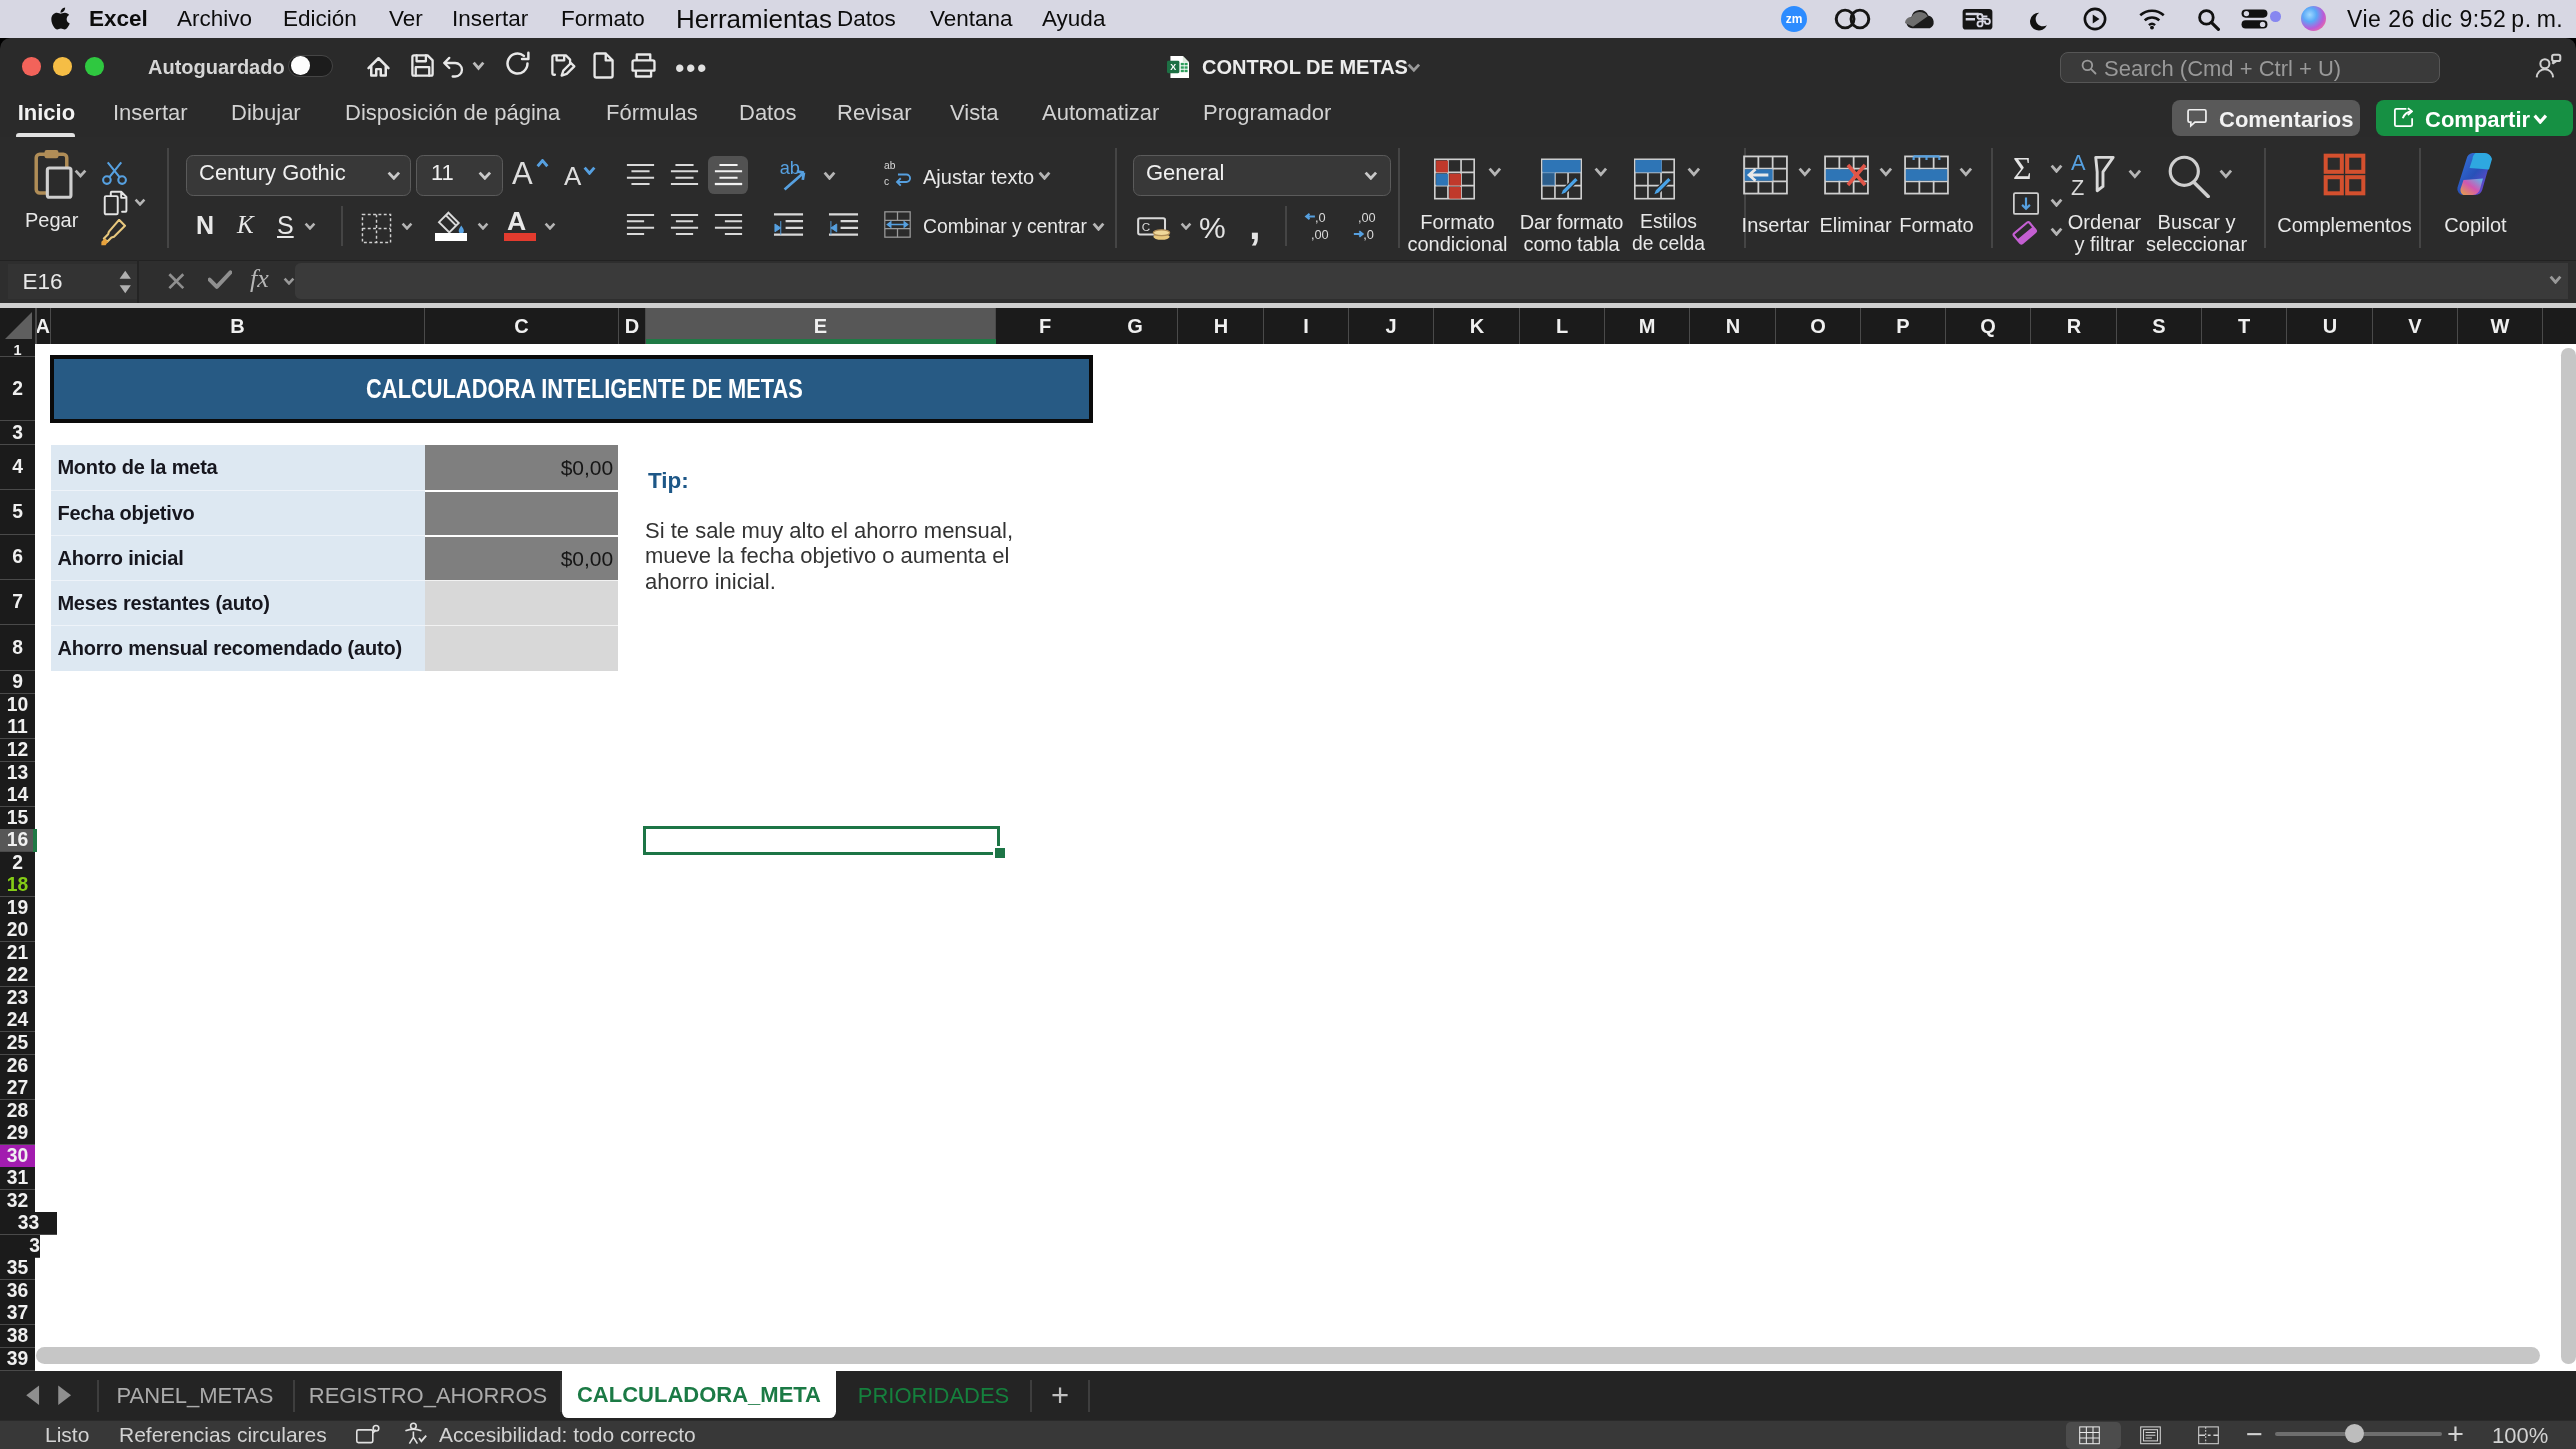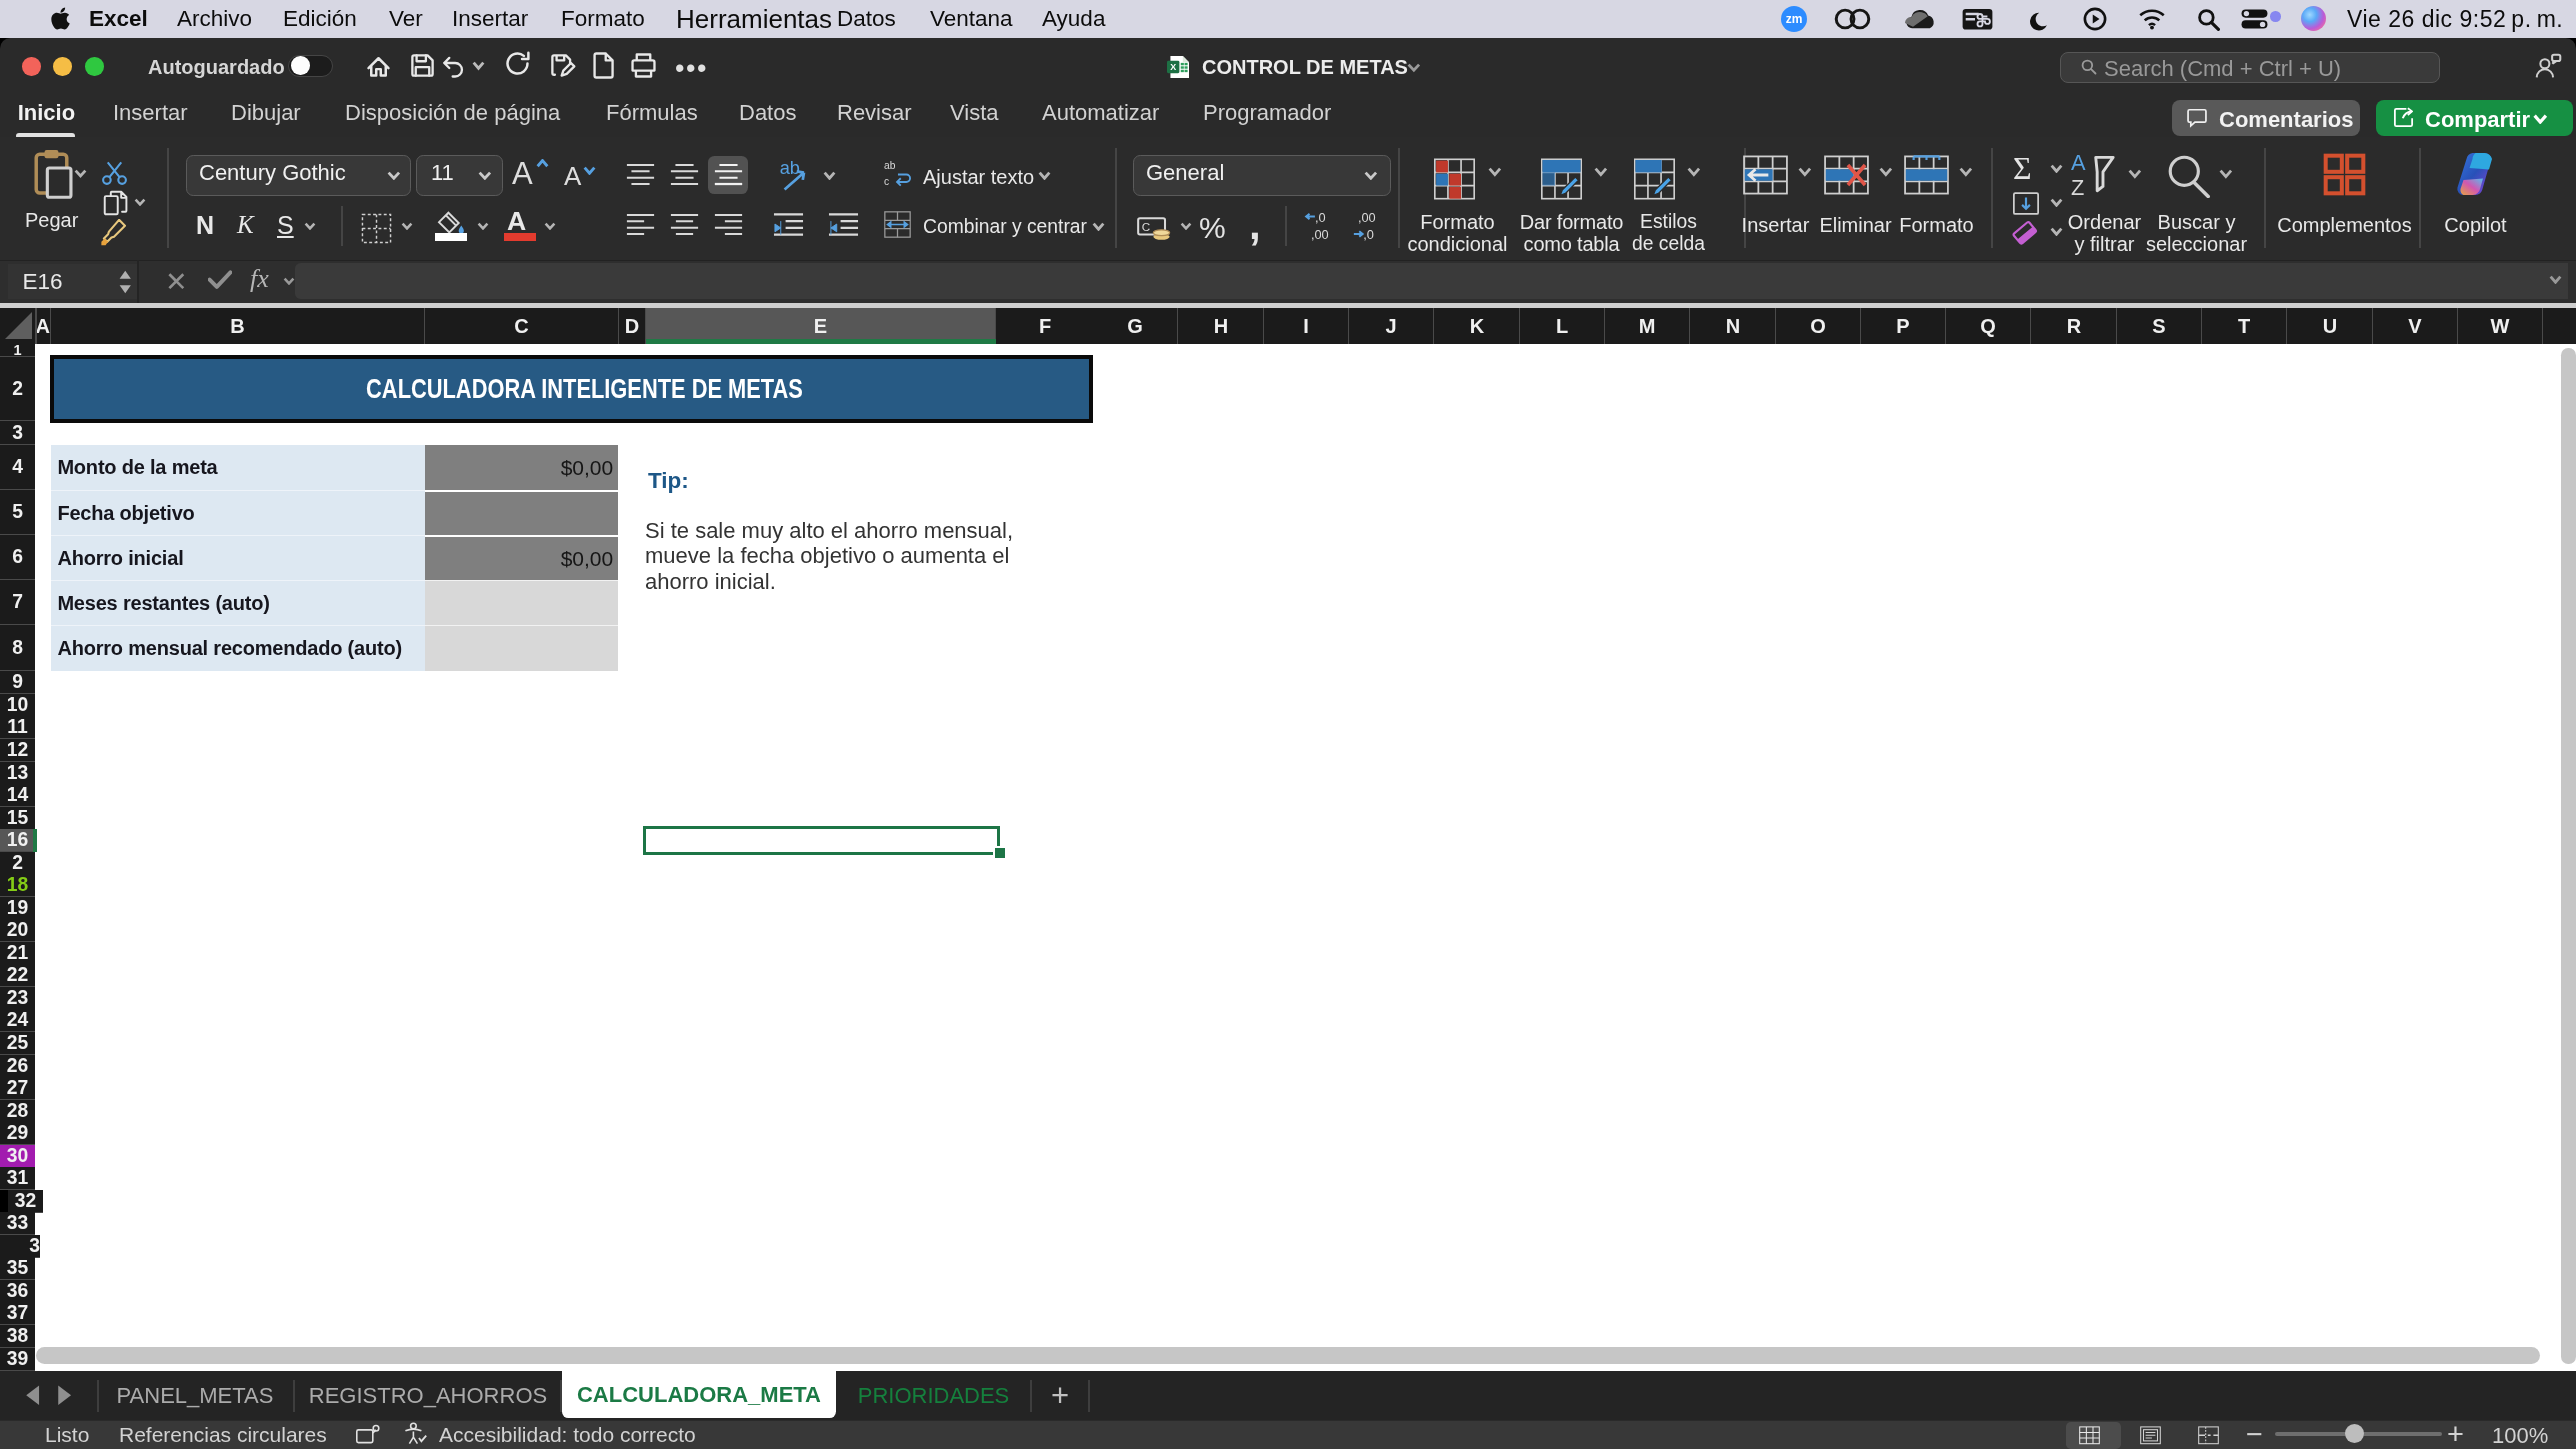--- a/index.html
+++ b/index.html
@@ -560,22 +560,22 @@
 <div class="abs flexc" style="left:0;top:964px;width:35px;height:22.5px;background:#1b1b1b;border-bottom:1.6px solid #4a4a4a;box-sizing:border-box;color:#f0f0f0;font-size:19.3px;font-weight:bold;overflow:hidden;">22</div>
 <div class="abs flexc" style="left:0;top:987px;width:35px;height:22.5px;background:#1b1b1b;border-bottom:1.6px solid #4a4a4a;box-sizing:border-box;color:#f0f0f0;font-size:19.3px;font-weight:bold;overflow:hidden;">23</div>
 <div class="abs flexc" style="left:0;top:1009px;width:35px;height:22.5px;background:#1b1b1b;border-bottom:1.6px solid #4a4a4a;box-sizing:border-box;color:#f0f0f0;font-size:19.3px;font-weight:bold;overflow:hidden;">24</div>
 <div class="abs flexc" style="left:0;top:1032px;width:35px;height:22.5px;background:#1b1b1b;border-bottom:1.6px solid #4a4a4a;box-sizing:border-box;color:#f0f0f0;font-size:19.3px;font-weight:bold;overflow:hidden;">25</div>
 <div class="abs flexc" style="left:0;top:1055px;width:35px;height:22.5px;background:#1b1b1b;border-bottom:1.6px solid #4a4a4a;box-sizing:border-box;color:#f0f0f0;font-size:19.3px;font-weight:bold;overflow:hidden;">26</div>
 <div class="abs flexc" style="left:0;top:1077px;width:35px;height:22.5px;background:#1b1b1b;border-bottom:1.6px solid #4a4a4a;box-sizing:border-box;color:#f0f0f0;font-size:19.3px;font-weight:bold;overflow:hidden;">27</div>
 <div class="abs flexc" style="left:0;top:1100px;width:35px;height:22.5px;background:#1b1b1b;border-bottom:1.6px solid #4a4a4a;box-sizing:border-box;color:#f0f0f0;font-size:19.3px;font-weight:bold;overflow:hidden;">28</div>
 <div class="abs flexc" style="left:0;top:1122px;width:35px;height:22.5px;background:#1b1b1b;border-bottom:1.6px solid #4a4a4a;box-sizing:border-box;color:#f0f0f0;font-size:19.3px;font-weight:bold;overflow:hidden;">29</div>
 <div class="abs flexc" style="left:0;top:1145px;width:35px;height:22.5px;background:#a21caf;border-bottom:1.6px solid #4a4a4a;box-sizing:border-box;color:#f0f0f0;font-size:19.3px;font-weight:bold;overflow:hidden;">30</div>
 <div class="abs flexc" style="left:0;top:1167px;width:35px;height:22.5px;background:#1b1b1b;border-bottom:1.6px solid #4a4a4a;box-sizing:border-box;color:#f0f0f0;font-size:19.3px;font-weight:bold;overflow:hidden;">31</div>
-<div class="abs flexc" style="left:8px;top:1190px;width:35px;height:22.5px;background:#1b1b1b;border-bottom:1.6px solid #4a4a4a;box-sizing:border-box;color:#f0f0f0;font-size:19.3px;font-weight:bold;overflow:hidden;">32</div>
-<div class="abs flexc" style="left:0;top:1212px;width:35px;height:22.5px;background:#1b1b1b;border-bottom:1.6px solid #4a4a4a;box-sizing:border-box;color:#f0f0f0;font-size:19.3px;font-weight:bold;overflow:hidden;">33</div>
+<div class="abs flexc" style="left:0;top:1190px;width:35px;height:22.5px;background:#1b1b1b;border-bottom:1.6px solid #4a4a4a;box-sizing:border-box;color:#f0f0f0;font-size:19.3px;font-weight:bold;overflow:hidden;">32</div>
+<div class="abs flexc" style="left:0;top:1212px;width:57px;height:22.5px;background:#1b1b1b;border-bottom:1.6px solid #4a4a4a;box-sizing:border-box;color:#f0f0f0;font-size:19.3px;font-weight:bold;overflow:hidden;">33</div>
 <div class="abs flexc" style="left:0;top:1235px;width:35px;height:22.5px;background:#1b1b1b;border-bottom:1.6px solid #4a4a4a;box-sizing:border-box;color:#f0f0f0;font-size:19.3px;font-weight:bold;overflow:hidden;padding-left:40px;">34</div>
 <div class="abs flexc" style="left:0;top:1257px;width:35px;height:22.5px;background:#1b1b1b;border-bottom:1.6px solid #4a4a4a;box-sizing:border-box;color:#f0f0f0;font-size:19.3px;font-weight:bold;overflow:hidden;">35</div>
 <div class="abs flexc" style="left:0;top:1280px;width:35px;height:22.5px;background:#1b1b1b;border-bottom:1.6px solid #4a4a4a;box-sizing:border-box;color:#f0f0f0;font-size:19.3px;font-weight:bold;overflow:hidden;">36</div>
 <div class="abs flexc" style="left:0;top:1302px;width:35px;height:22.5px;background:#1b1b1b;border-bottom:1.6px solid #4a4a4a;box-sizing:border-box;color:#f0f0f0;font-size:19.3px;font-weight:bold;overflow:hidden;">37</div>
 <div class="abs flexc" style="left:0;top:1325px;width:35px;height:22.5px;background:#1b1b1b;border-bottom:1.6px solid #4a4a4a;box-sizing:border-box;color:#f0f0f0;font-size:19.3px;font-weight:bold;overflow:hidden;">38</div>
 <div class="abs flexc" style="left:0;top:1348px;width:35px;height:22.5px;background:#1b1b1b;border-bottom:1.6px solid #4a4a4a;box-sizing:border-box;color:#f0f0f0;font-size:19.3px;font-weight:bold;overflow:hidden;">39</div>
 <div class="abs" style="left:33px;top:829px;width:4px;height:22.5px;background:#1f7a45;"></div>
 
 <div class="abs" style="left:50px;top:355px;width:1043px;height:68px;background:#275a84;border:4px solid #0a0a0a;box-sizing:border-box;"></div>
 <div class="abs" style="left:63px;top:373px;width:1043px;text-align:center;color:#ffffff;font-size:28px;font-weight:bold;transform:scaleX(0.78);transform-origin:center;">CALCULADORA INTELIGENTE DE METAS</div>

